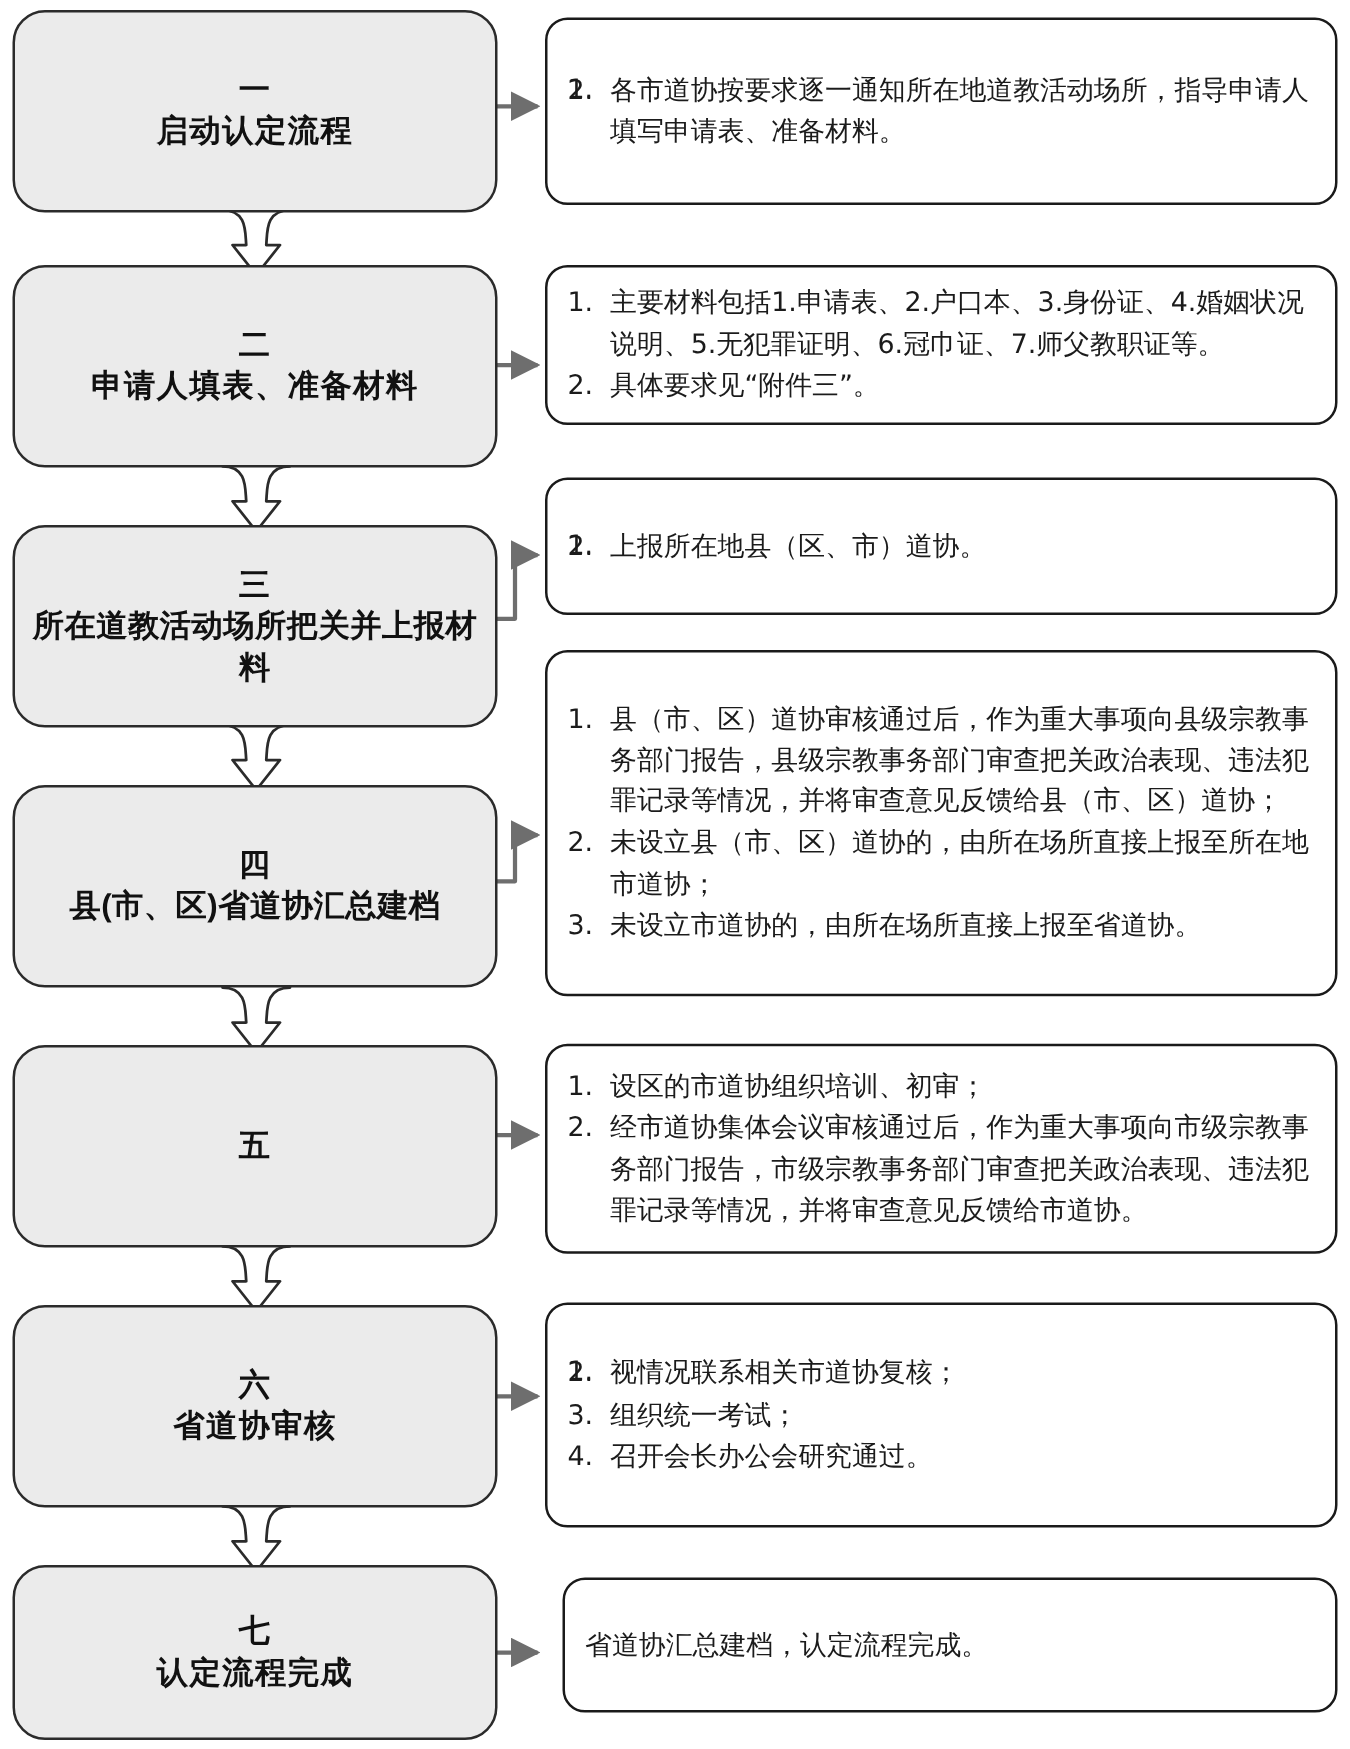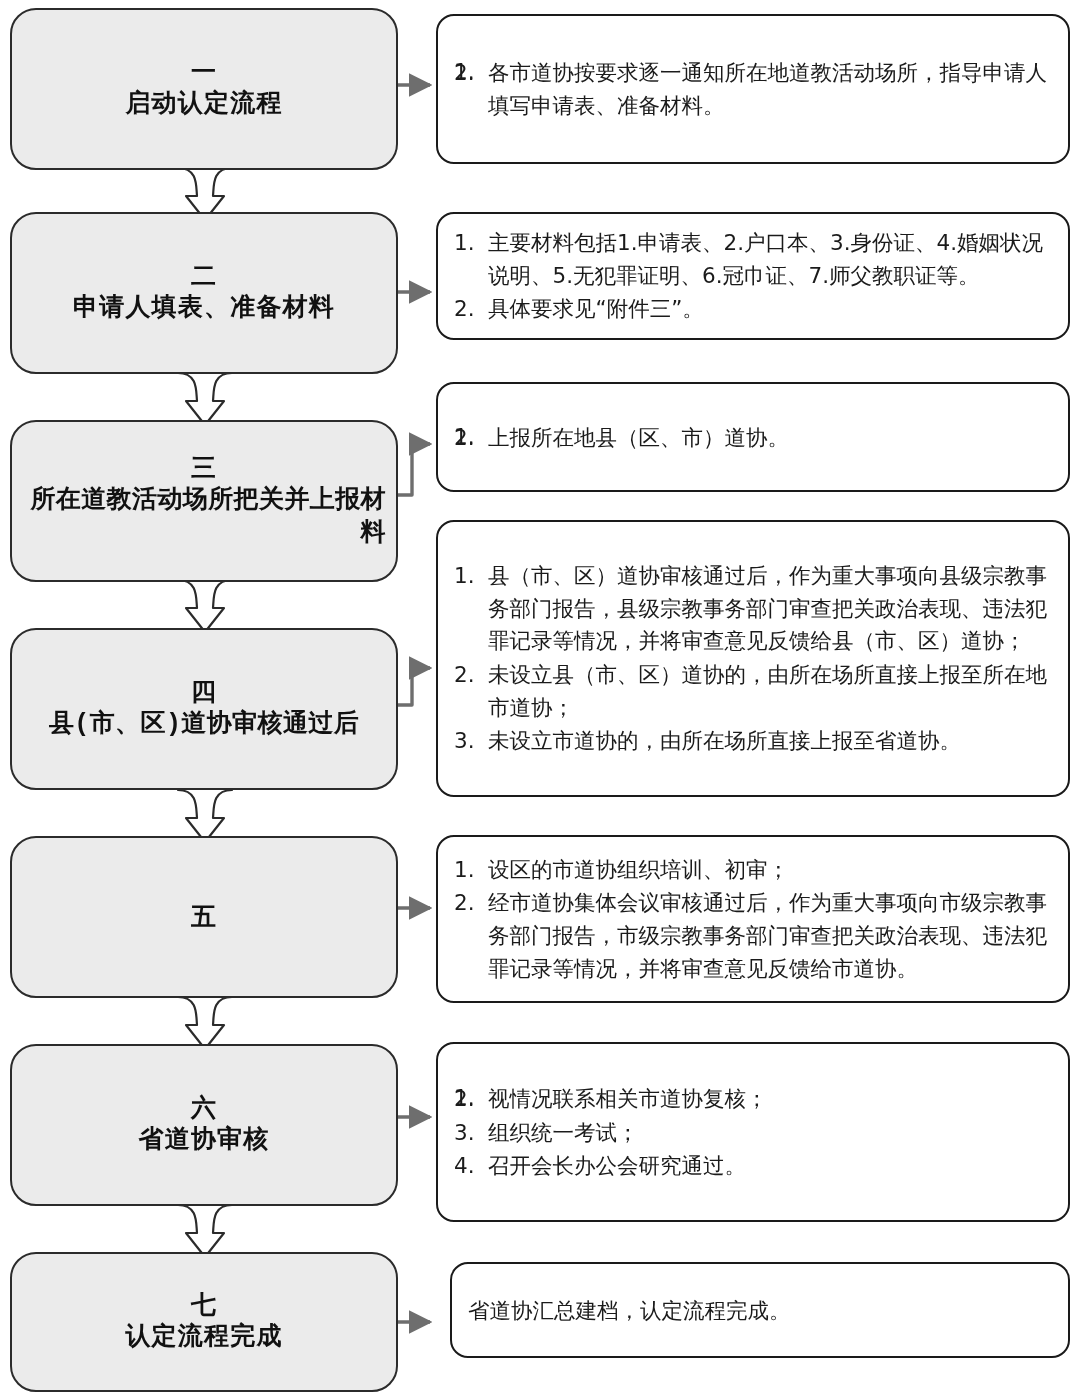--- a/index.html
+++ b/index.html
@@ -48,29 +48,28 @@
   }
   .stage-numeral {
     font-family: "DejaVu Serif", "Liberation Serif", serif;
     font-weight: bold;
     font-size: 25px;
     line-height: 1.25;
     color: #111111;
     letter-spacing: 1px;
   }
   .stage-title {
-    font-family: Liberation Mono, monospace;
+    font-family: Liberation Sans, sans-serif;
     font-weight: bold;
     font-size: 25px;
     line-height: 1.3;
     color: #111111;
     letter-spacing: 1.2px;
     margin-top: 2px;
     white-space: pre-line;
-    text-align: right;
   }
   .stage-title.tight {
     letter-spacing: 0.4px;
   }
 
   
   .detail-box {
     position: absolute;
     box-sizing: border-box;
     background: #ffffff;
@@ -165,21 +164,21 @@
     <div class="stage-title">申请人填表、准备材料</div>
   </div>
 
   <div class="stage-box" style="left:10px; top:420px; width:388px; height:162px;">
     <div class="stage-numeral">三</div>
     <div class="stage-title tight">所在道教活动场所把关并上报材料</div>
   </div>
 
   <div class="stage-box" style="left:10px; top:628px; width:388px; height:162px;">
     <div class="stage-numeral">四</div>
-    <div class="stage-title tight">县(市、区)道协审核通过后</div>
+    <div class="stage-title tight">县(市、区)省道协汇总建档</div>
   </div>
 
   <div class="stage-box" style="left:10px; top:836px; width:388px; height:162px;">
     <div class="stage-numeral">五</div>
   </div>
 
   <div class="stage-box" style="left:10px; top:1044px; width:388px; height:162px;">
     <div class="stage-numeral">六</div>
     <div class="stage-title">省道协审核</div>
   </div>
@@ -227,17 +226,17 @@
 
   <div class="detail-box" style="left:436px; top:1042px; width:634px; height:180px;">
     <ul class="detail-list">
       <li><span class="li-num">1.</span></li>
       <li><span class="li-num">2.</span><span>视情况联系相关市道协复核；</span></li>
       <li><span class="li-num">3.</span><span>组织统一考试；</span></li>
       <li><span class="li-num">4.</span><span>召开会长办公会研究通过。</span></li>
     </ul>
   </div>
 
-  <div class="detail-box" style="left:450px; top:1262px; width:620px; height:96px;">
+  <div class="detail-box" style="left:450px; top:1262px; width:620px; height:108px;">
     <div class="detail-plain">省道协汇总建档，认定流程完成。</div>
   </div>
 
 </div>
 
 </body></html>

